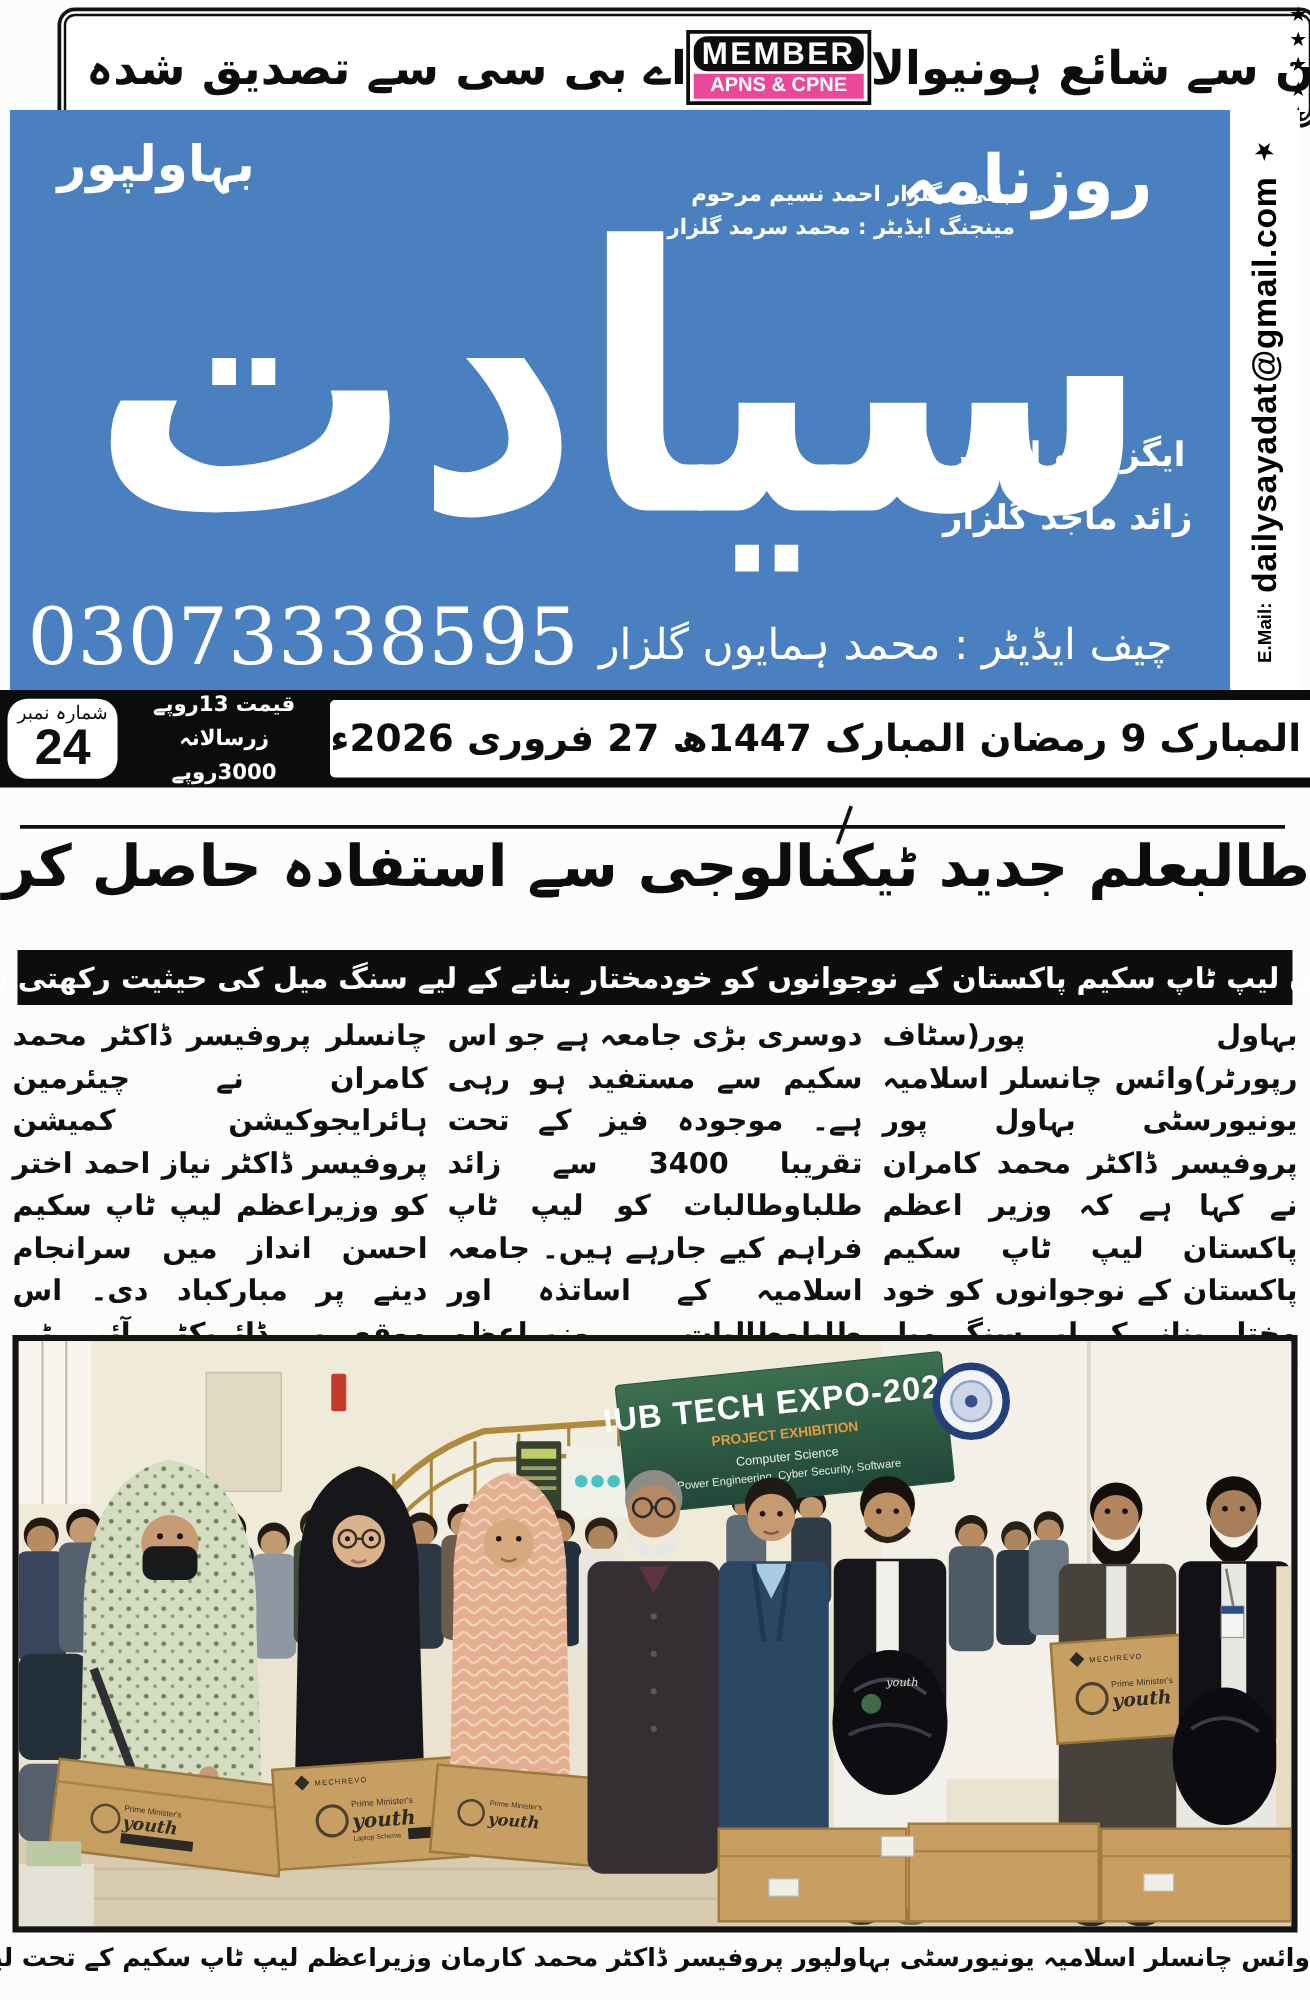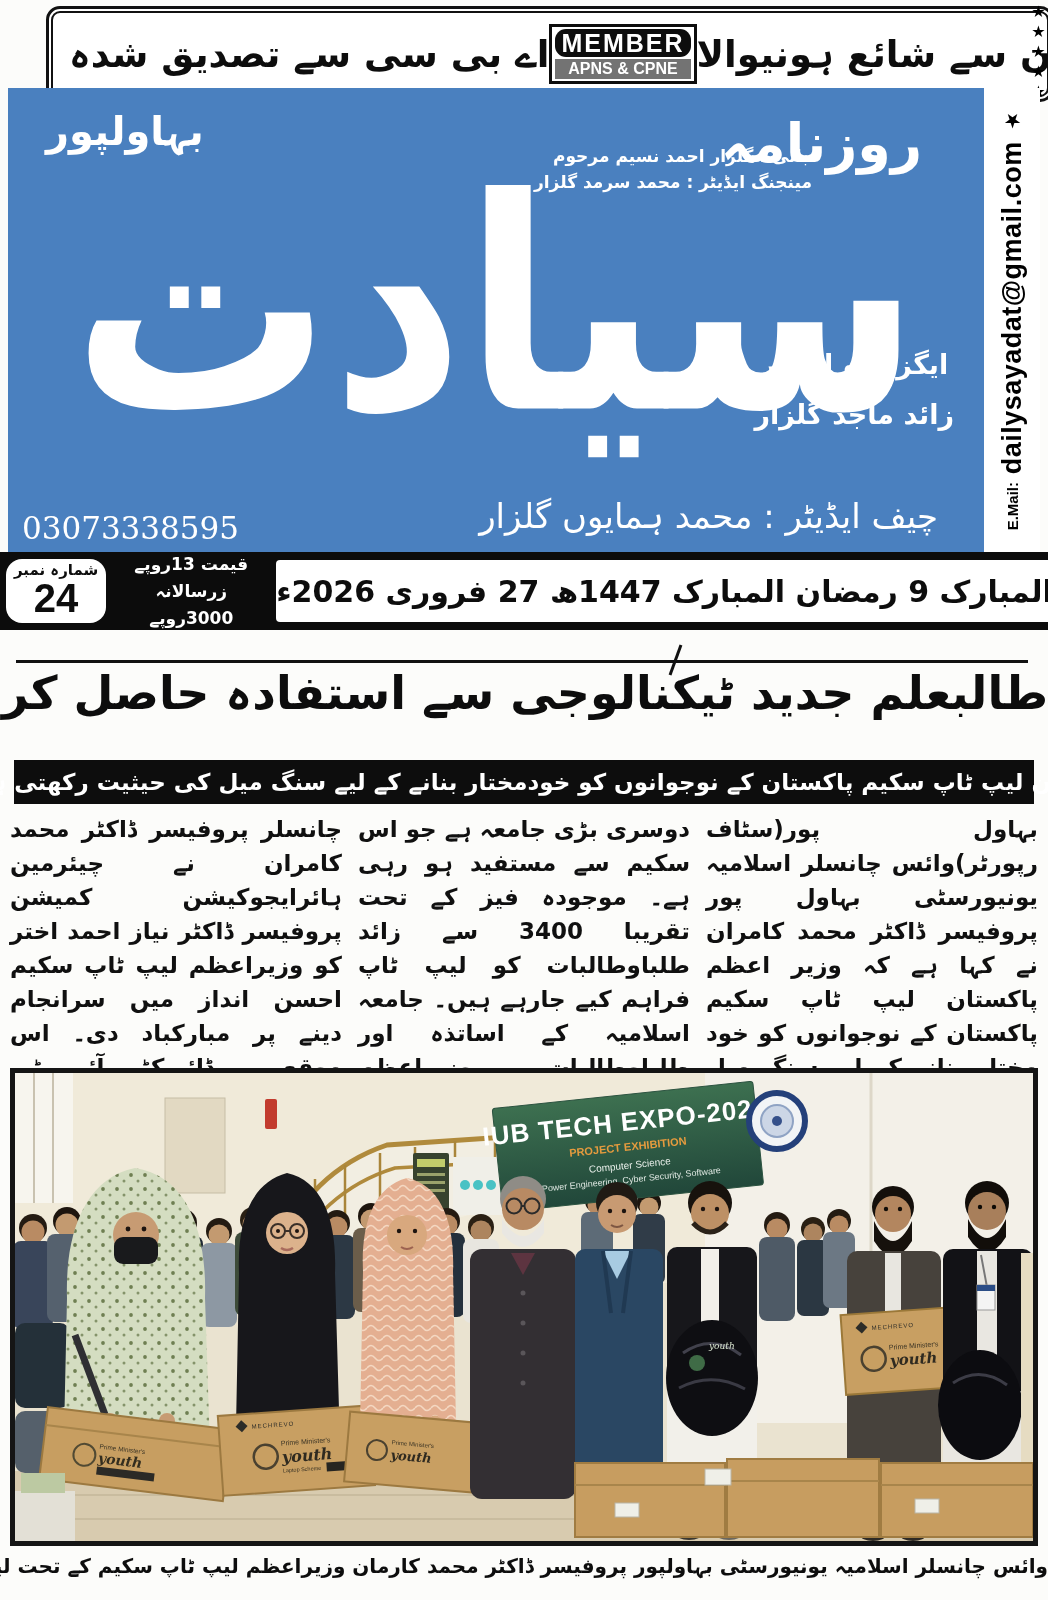--- a/index.html
+++ b/index.html
@@ -8,52 +8,52 @@
 
   
   .topbar{position:absolute;top:6px;left:8px;width:1008px;height:96px;
           border:3px solid #111;border-radius:14px;padding:2px;box-sizing:border-box;background:#fff;margin-left:38px;}
   .topbar-inner{height:100%;border:2px solid #111;border-radius:9px;display:flex;align-items:center;
           justify-content:space-between;padding:0 16px;box-sizing:border-box;}
   .tb-text{font-size:37px;font-weight:bold;white-space:nowrap;direction:rtl;}
   .member-box{border:3px solid #0d0d0d;padding:2px 3px;text-align:center;background:#fff;flex:0 0 auto;}
   .member-top{background:#0d0d0d;color:#fff;font-family:"Liberation Sans",sans-serif;
           font-size:25px;font-weight:bold;letter-spacing:2px;padding:0 6px;line-height:28px;border-radius:11px;}
-  .member-bot{background:#737373;color:#fff;font-family:"Liberation Sans",sans-serif;
+  .member-bot{background:#ec4899;color:#fff;font-family:"Liberation Sans",sans-serif;
           font-size:16px;font-weight:bold;margin-top:2px;line-height:20px;padding:0 3px;}
   .corner-stars{position:absolute;top:2px;right:0;writing-mode:vertical-rl;
           font-size:16px;line-height:20px;letter-spacing:1px;color:#000;}
 
   
   .masthead{position:absolute;top:88px;left:8px;width:976px;height:464px;background:#4a80bf;color:#fff;}
   .m-title{position:absolute;inset:14px 10px 40px 10px;display:flex;align-items:center;justify-content:center;
           font-size:258px;font-weight:bold;line-height:1;transform:scaleY(1.14);}
   .m-city{position:absolute;top:20px;left:38px;font-size:40px;font-weight:bold;}
   .m-daily{position:absolute;top:24px;right:62px;font-size:54px;font-weight:bold;}
   .m-founder{position:absolute;top:10px;left:545px;font-size:17px;font-weight:bold;direction:rtl;margin-top:48px;}
   .m-manager{position:absolute;top:84px;left:526px;font-size:17px;font-weight:bold;direction:rtl;}
   .m-exec{position:absolute;top:252px;right:30px;text-align:center;font-size:27px;font-weight:bold;
           line-height:50px;direction:rtl;}
   .m-chief{position:absolute;bottom:16px;right:46px;font-size:34px;font-weight:normal;direction:rtl;}
-  .m-phone{position:absolute;bottom:6px;left:14px;font-family:"DejaVu Serif",serif;font-size:31px;}
+  .m-phone{position:absolute;bottom:6px;left:14px;font-family:"DejaVu Serif",serif;font-size:63px;}
 
   
   .email-strip{position:absolute;top:88px;right:8px;width:56px;height:464px;background:#fff;
           display:flex;align-items:center;justify-content:center;}
   .email-vert{writing-mode:vertical-rl;transform:rotate(180deg);display:flex;align-items:center;gap:8px;
           font-family:"Liberation Sans",sans-serif;color:#000;}
   .email-label{font-size:15px;font-weight:bold;}
   .email-text{font-size:27px;font-weight:bold;letter-spacing:.5px;}
   .email-star{font-size:20px;}
 
   
   .dateline{position:absolute;top:552px;left:0;width:1048px;height:78px;background:#0c0c0c;
           display:flex;align-items:center;gap:10px;padding:0 6px;box-sizing:border-box;}
   .pill{background:#fff;border-radius:16px;text-align:center;padding:4px 8px;line-height:1.02;flex:0 0 auto;}
-  .pill .lbl{font-size:15px;font-weight:bold;direction:rtl;}
+  .pill .lbl{font-size:15px;font-weight:normal;direction:rtl;}
   .pill .num{font-family:"Liberation Sans",sans-serif;font-size:40px;font-weight:bold;}
   .price-col{color:#fff;text-align:center;font-size:17px;font-weight:bold;line-height:27px;
           flex:0 0 150px;direction:rtl;}
   .date-box{background:#fff;flex:1;height:62px;border-radius:4px;display:flex;align-items:center;
           justify-content:center;font-size:30px;font-weight:bold;direction:rtl;white-space:nowrap;}
 
   
   .headline-rule{position:absolute;top:660px;left:16px;width:1012px;border-top:3px solid #111;}
   .rule-slash{position:absolute;top:644px;left:674px;width:3px;height:32px;background:#111;transform:rotate(20deg);}
   .headline{position:absolute;top:666px;left:0;width:100%;text-align:center;direction:rtl;

